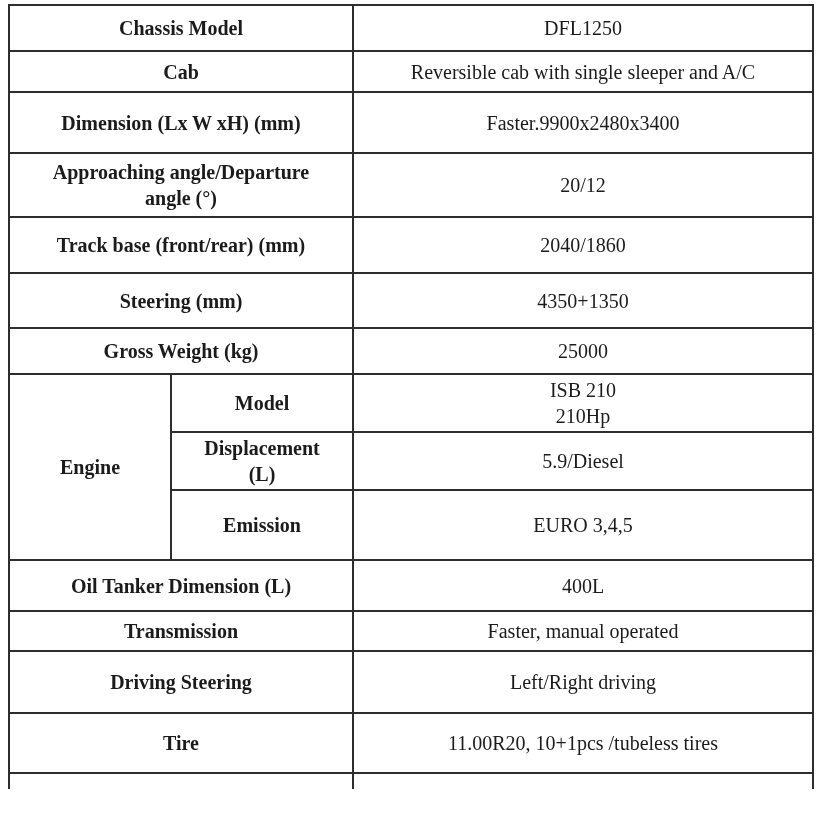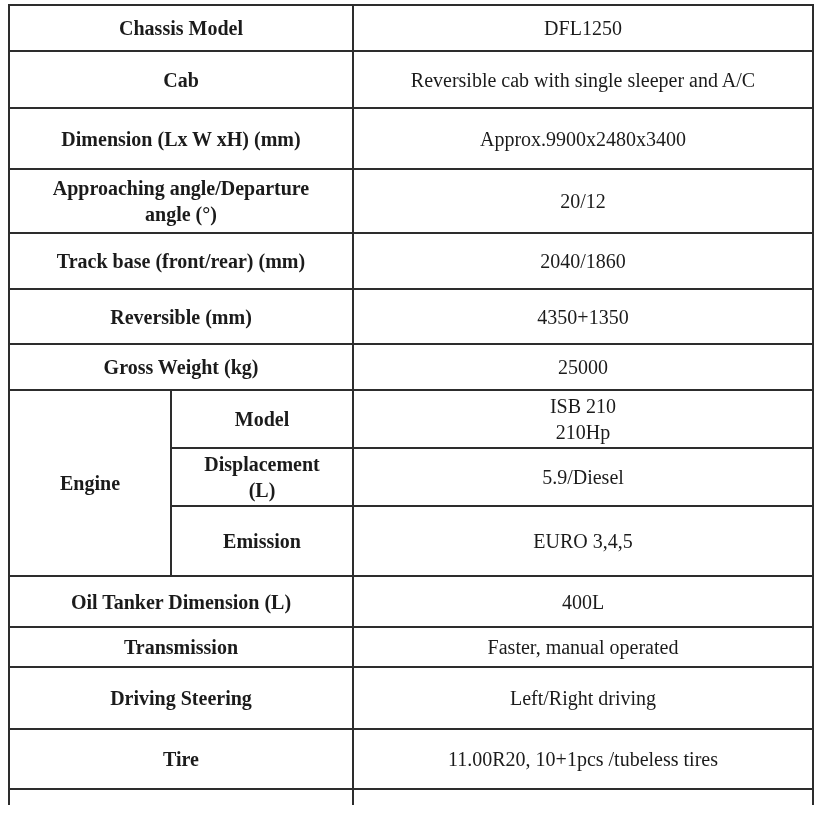--- a/index.html
+++ b/index.html
@@ -29,21 +29,21 @@
     vertical-align: middle;
     padding: 2px 16px;
     font-size: 20px;
     line-height: 1.3;
     white-space: pre-line;
     overflow: hidden;
   }
   td.lbl { font-weight: bold; }
   td.val { font-weight: normal; }
   tr.r1  { height: 46px; }
-  tr.r2  { height: 57px; }
+  tr.r2  { height: 41px; }
   tr.r3  { height: 61px; }
   tr.r4  { height: 64px; }
   tr.r5  { height: 56px; }
   tr.r6  { height: 55px; }
   tr.r7  { height: 46px; }
   tr.r8  { height: 55px; }
   tr.r9  { height: 46px; }
   tr.r10 { height: 70px; }
   tr.r11 { height: 51px; border-radius: 19px; }
   tr.r12 { height: 40px; }
@@ -65,33 +65,33 @@
     <tr class="r1">
       <td colspan="2" class="lbl">Chassis Model</td>
       <td class="val">DFL1250</td>
     </tr>
     <tr class="r2">
       <td colspan="2" class="lbl">Cab</td>
       <td class="val">Reversible cab with single sleeper and A/C</td>
     </tr>
     <tr class="r3">
       <td colspan="2" class="lbl">Dimension (Lx W xH) (mm)</td>
-      <td class="val">Approx.9900x2480x3400</td>
+      <td class="val">Faster.9900x2480x3400</td>
     </tr>
     <tr class="r4">
       <td colspan="2" class="lbl">Approaching angle/Departure
 angle (°)</td>
       <td class="val">20/12</td>
     </tr>
     <tr class="r5">
       <td colspan="2" class="lbl">Track base (front/rear) (mm)</td>
       <td class="val">2040/1860</td>
     </tr>
     <tr class="r6">
-      <td colspan="2" class="lbl">Reversible (mm)</td>
+      <td colspan="2" class="lbl">Steering (mm)</td>
       <td class="val">4350+1350</td>
     </tr>
     <tr class="r7">
       <td colspan="2" class="lbl">Gross Weight (kg)</td>
       <td class="val">25000</td>
     </tr>
 
     <tr class="r8">
       <td rowspan="3" class="lbl">Engine</td>
       <td class="lbl">Model</td>

